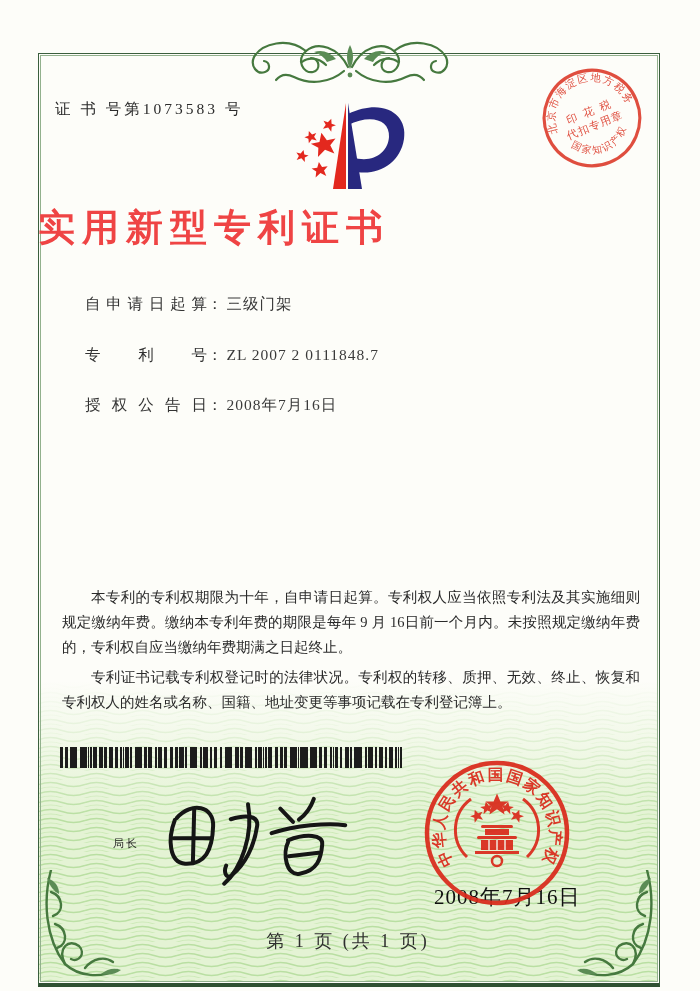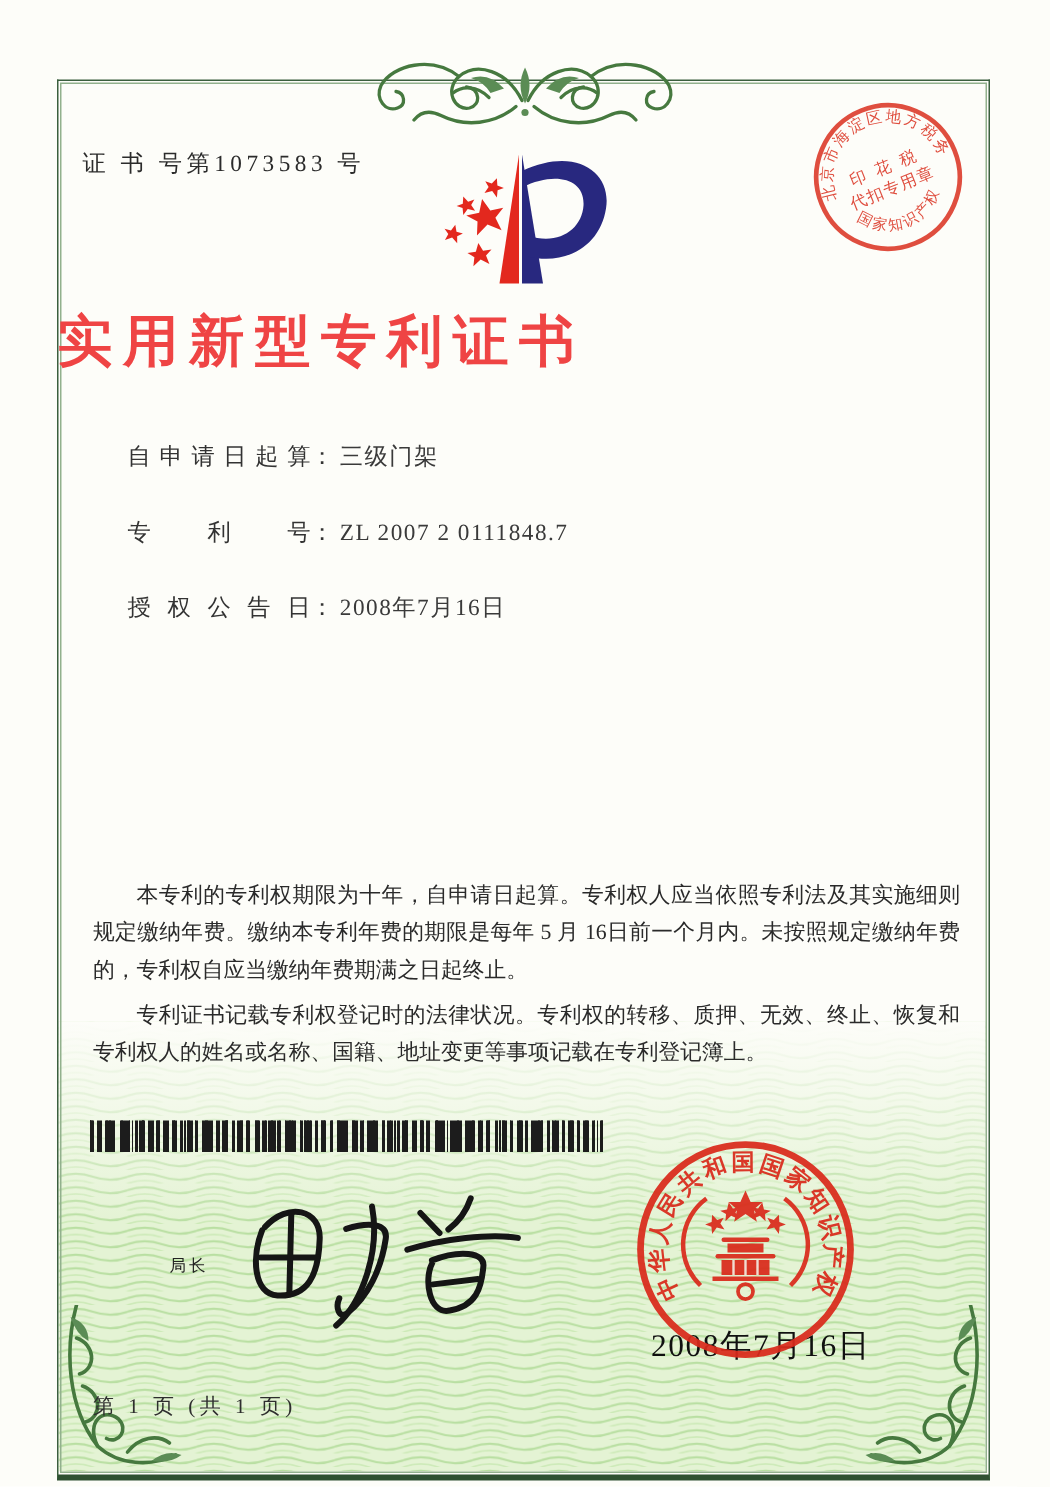--- a/index.html
+++ b/index.html
@@ -56,21 +56,21 @@
   .director{position:absolute; left:113px; top:836px; z-index:3; font-size:11px; letter-spacing:2px; color:#222;}
   .signature{position:absolute; left:158px; top:788px; width:195px; height:108px; z-index:3;}
 
   .seal{position:absolute; left:419px; top:755px; width:156px; height:156px; z-index:4; opacity:.93;}
   .issue-date{
     position:absolute; left:434px; top:883px; width:160px; z-index:3;
     font-size:21px; letter-spacing:1px; color:#101010; font-weight:500;
   }
   .page-footer{
     position:absolute; left:38px; top:929px; width:620px; z-index:3;
-    text-align:left; font-size:14px; letter-spacing:3px; color:#2e2e2e;padding-left:24px;
+    text-align:center; font-size:18px; letter-spacing:3px; color:#2e2e2e;
   }
 </style>
 </head>
 <body>
 
 <div class="page">
 
   <svg class="guilloche" viewBox="0 0 618 300" preserveAspectRatio="none" aria-hidden="true">
     <defs>
       <pattern id="wav" width="46" height="9" patternUnits="userSpaceOnUse">
@@ -184,21 +184,21 @@
     </div>
     <div class="field-row">
       <span class="flabel">专利号</span><span class="fcolon">：</span><span class="fvalue">ZL 2007 2 0111848.7</span>
     </div>
     <div class="field-row">
       <span class="flabel">授权公告日</span><span class="fcolon">：</span><span class="fvalue">2008年7月16日</span>
     </div>
   </div>
 
   <div class="body-text">
-    <p>本专利的专利权期限为十年，自申请日起算。专利权人应当依照专利法及其实施细则规定缴纳年费。缴纳本专利年费的期限是每年 5 月 16日前一个月内。未按照规定缴纳年费的，专利权自应当缴纳年费期满之日起终止。</p>
+    <p>本专利的专利权期限为十年，自申请日起算。专利权人应当依照专利法及其实施细则规定缴纳年费。缴纳本专利年费的期限是每年 9 月 16日前一个月内。未按照规定缴纳年费的，专利权自应当缴纳年费期满之日起终止。</p>
     <p>专利证书记载专利权登记时的法律状况。专利权的转移、质押、无效、终止、恢复和专利权人的姓名或名称、国籍、地址变更等事项记载在专利登记簿上。</p>
   </div>
 
   <div class="barcode"></div>
 
   <div class="director">局长</div>
   <svg class="signature" viewBox="0 0 195 108" aria-hidden="true">
     <title>田力普</title>
     <g stroke="#151515" stroke-width="4" fill="none" stroke-linecap="round" stroke-linejoin="round" transform="rotate(-3 97 54)">
       <path d="M20,26 C36,10 58,16 56,36 C54,60 46,74 26,72 C10,70 10,46 18,28"></path>

